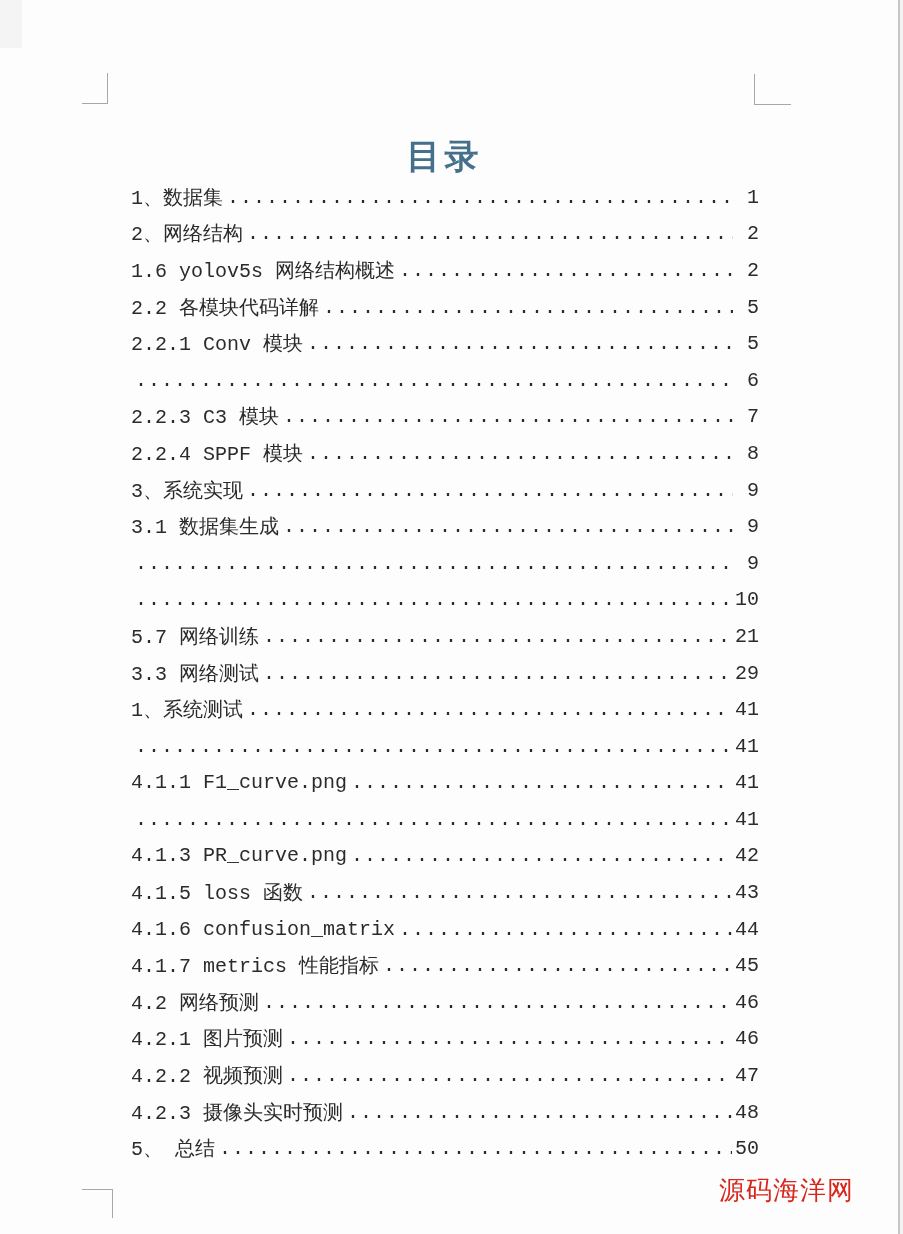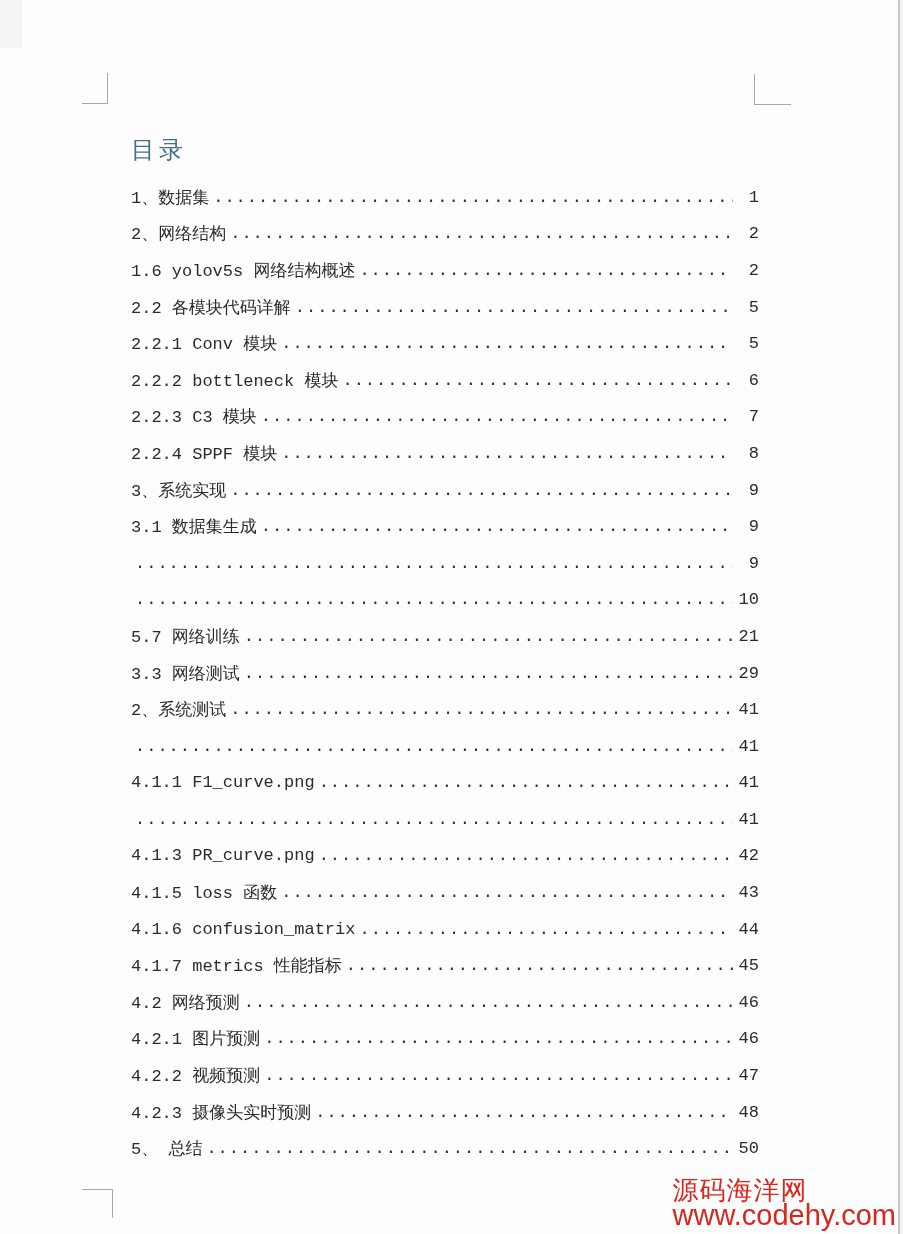--- a/index.html
+++ b/index.html
@@ -44,37 +44,38 @@
   .crop-mark.bl {
     left: 82px; top: 1189px; width: 31px; height: 29px;
     border-right: 1.5px solid #a8a8a8;
     border-top: 1.5px solid #a8a8a8;
   }
   .toc-title {
     position: absolute;
     top: 134px;
     left: 131px;
     width: 627px;
-    font-size: 24px;
-    font-weight: normal;
+    text-align: center;
+    font-size: 34px;
+    font-weight: bold;
     letter-spacing: 4px;
     color: var(--title-color, #44708c);
     font-family: "Liberation Sans", "DejaVu Sans", sans-serif;
   }
   .toc-list {
     position: absolute;
     top: 179px;
     left: 131px;
     width: 628px;
   }
   .toc-row {
     display: flex;
     align-items: center;
     height: 36.6px;
-    font-size: 17px;
+    font-size: 20px;
     white-space: nowrap;
   }
   .toc-row .label {
     white-space: pre;
     flex: 0 0 auto;
   }
   .toc-row .dots {
     flex: 1 1 auto;
     overflow: hidden;
     white-space: nowrap;
@@ -147,21 +148,20 @@
     <span class="pnum">5</span>
   </div>
 
   <div class="toc-row">
     <span class="label">2.2.1 Conv 模块</span>
     <span class="dots">......................................................................................................................................................</span>
     <span class="pnum">5</span>
   </div>
 
   <div class="toc-row">
-    <span class="label">2.2.2 bottleneck 模块</span>
     <span class="dots">......................................................................................................................................................</span>
     <span class="pnum">6</span>
   </div>
 
   <div class="toc-row">
     <span class="label">2.2.3 C3 模块</span>
     <span class="dots">......................................................................................................................................................</span>
     <span class="pnum">7</span>
   </div>
 
@@ -199,21 +199,21 @@
     <span class="pnum">21</span>
   </div>
 
   <div class="toc-row">
     <span class="label">3.3 网络测试</span>
     <span class="dots">......................................................................................................................................................</span>
     <span class="pnum">29</span>
   </div>
 
   <div class="toc-row">
-    <span class="label">2、系统测试</span>
+    <span class="label">1、系统测试</span>
     <span class="dots">......................................................................................................................................................</span>
     <span class="pnum">41</span>
   </div>
 
   <div class="toc-row">
     <span class="dots">......................................................................................................................................................</span>
     <span class="pnum">41</span>
   </div>
 
   <div class="toc-row">
@@ -277,16 +277,15 @@
 
   <div class="toc-row">
     <span class="label">5、 总结</span>
     <span class="dots">......................................................................................................................................................</span>
     <span class="pnum">50</span>
   </div>
 </div>
 
   <div class="watermark">
     <div class="wm-name">源码海洋网</div>
-    <div class="wm-url">www.codehy.com</div>
   </div>
 
 </div>
 
 </body></html>

